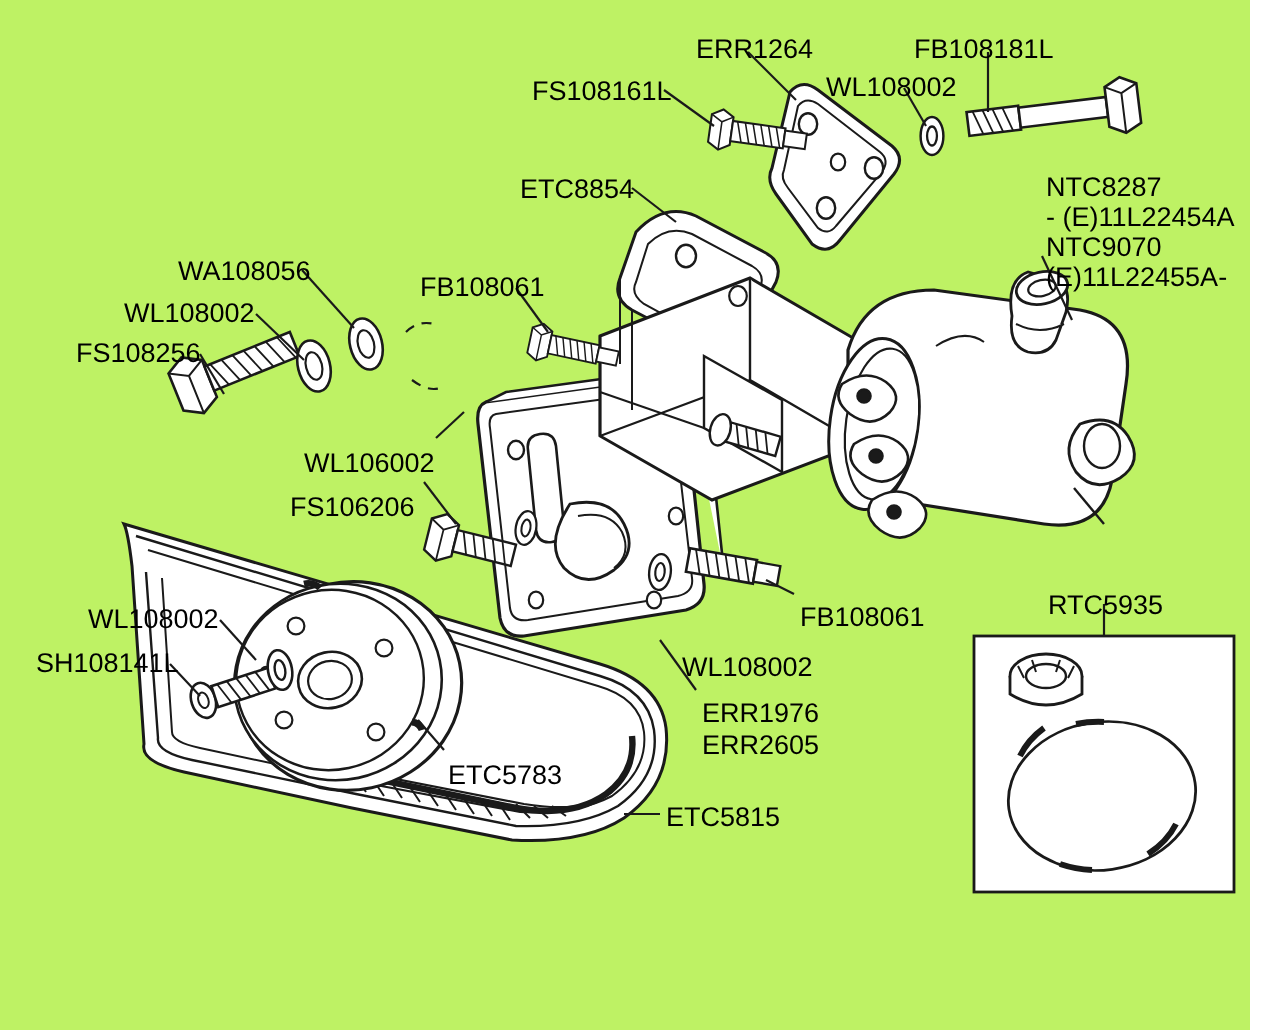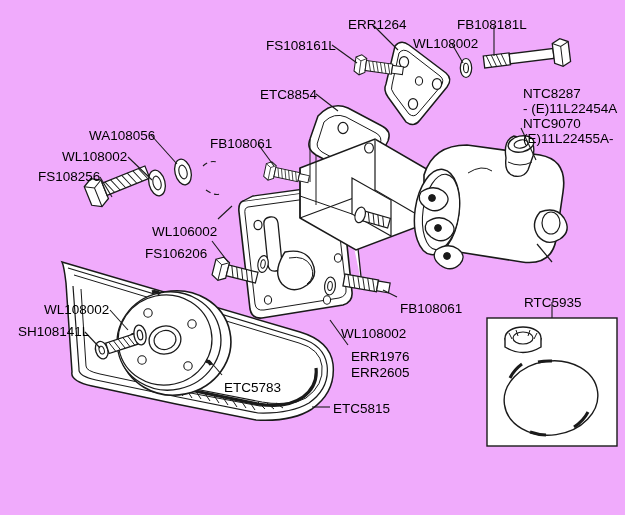--- a/index.html
+++ b/index.html
@@ -1,18 +1,18 @@
 <!DOCTYPE html>
 <html><head>
 <meta charset="utf-8">
 <style>
   html,body{margin:0;padding:0;background:#fff;}
   body{width:635px;height:515px;overflow:hidden;
        font-family:"Liberation Sans",sans-serif;}
-  #stage{position:relative;width:625px;height:515px;background:#f0abfc;}
+  #stage{position:relative;width:625px;height:515px;background:#bef264;}
   svg{display:block;}
   .lbl{font-family:"Liberation Sans",sans-serif;font-size:13.5px;fill:#000;}
 </style>
 </head>
 <body>
 
 <div id="stage">
 <svg id="art" width="635" height="515" viewBox="0 0 635 515">
   <defs>
     <g id="hexbolt">

